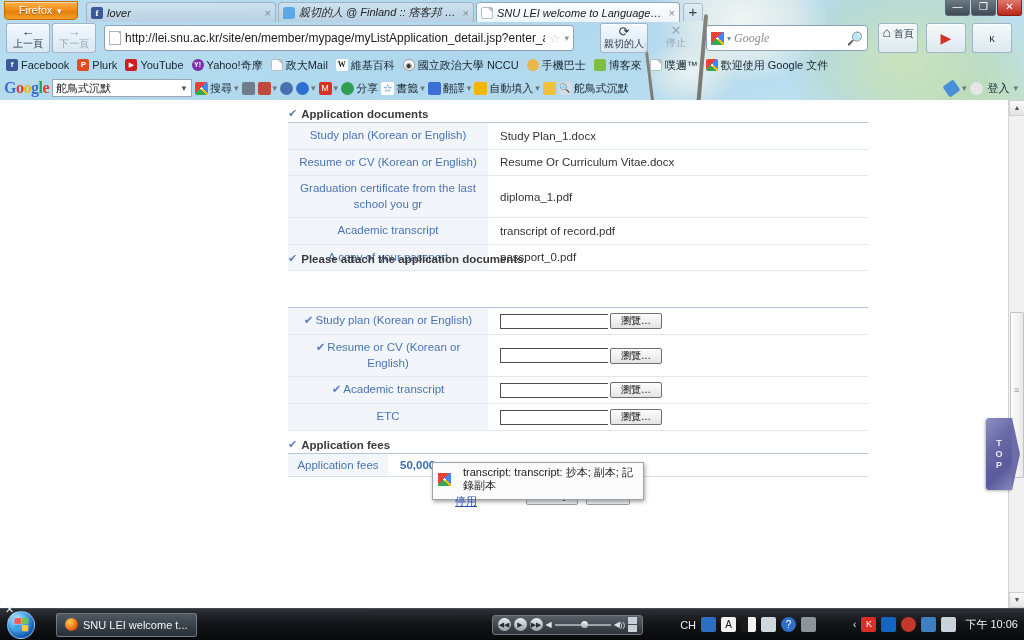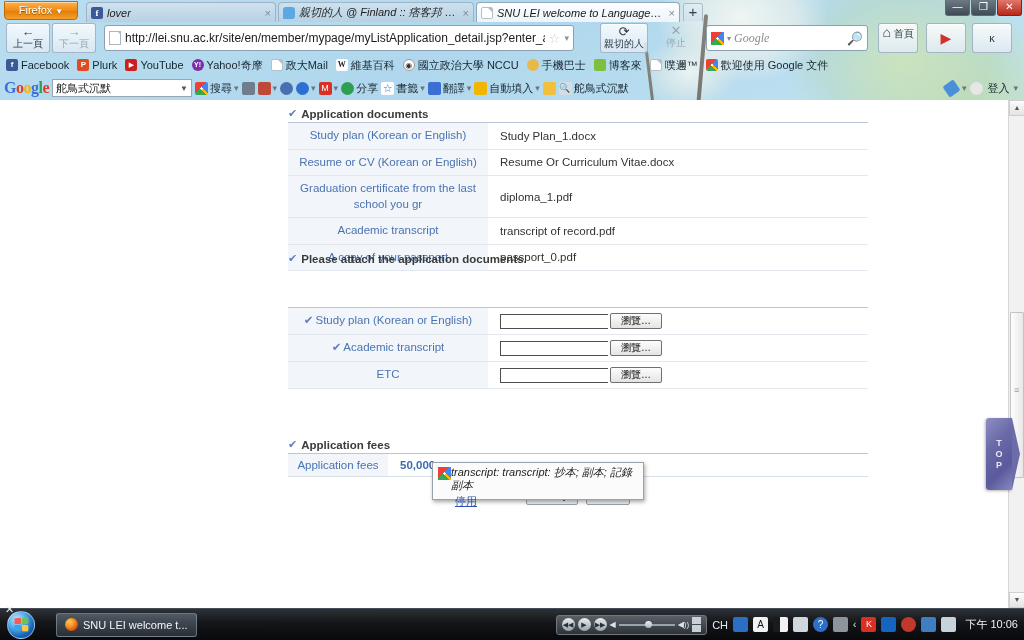--- a/index.html
+++ b/index.html
@@ -201,21 +201,21 @@
     font-size:11px; color:#333;
   }
 
   
   #gtooltip {
     position:absolute; left:432px; top:362px; width:212px; height:38px;
     background:#fbfbfb; border:1px solid #9aa3ab;
     box-shadow:1px 2px 4px rgba(0,0,0,0.35);
     padding:3px 5px; font-size:11px; color:#222; z-index:40;
   }
-  #gtooltip .row1 { display:flex; align-items:flex-start; gap:0;font-style:italic; }
+  #gtooltip .row1 { display:flex; align-items:center; gap:12px; }
   #gtooltip .ttext { line-height:13px; }
   #gtooltip .tlink { color:#2a4fb5; text-decoration:underline; display:block; margin-left:17px; margin-top:2px; }
 
   
   #topflag {
     position:absolute; left:986px; top:318px; width:26px; height:72px;
     background:linear-gradient(135deg,#8f8fc4 0%,#6a6aa8 35%,#5a5a9c 70%,#8888bf 100%);
     border-radius:3px 0 0 3px; z-index:35;
     display:flex; align-items:center; justify-content:center;
     box-shadow:-1px 1px 3px rgba(0,0,0,.3);
@@ -278,21 +278,21 @@
     display:flex; align-items:center; gap:3px; padding:2px 5px; height:20px;
     background:linear-gradient(180deg,#5a6068,#2e3338); border:1px solid #70777f; border-radius:3px;
   }
   #mediactl .mb { width:13px; height:13px; border-radius:50%;
     background:linear-gradient(180deg,#e9edf1,#9aa3ab); color:#2b3036; font-size:7px;
     text-align:center; line-height:13px; }
   #mediactl .slider { width:56px; height:2px; background:#9aa3ab; position:relative; }
   #mediactl .slider .knob { position:absolute; left:26px; top:-3px; width:7px; height:7px; border-radius:50%;
     background:linear-gradient(180deg,#f0f3f6,#a8b0b8); }
   .trayico { width:15px; height:15px; border-radius:2px; flex:none; }
-  .traytxt { color:#e6ecf1; font-size:11px; }
+  .traytxt { color:#e6ecf1; font-size:11px;margin-left:32px; }
   #clock { color:#eef2f6; font-size:11px; padding-left:4px; white-space:nowrap; }
 
   
   #deskicon { position:absolute; left:5px; top:603px; color:#e8eef4; font-size:11px; z-index:1; }
 </style>
 </head>
 <body>
 
 <div id="desktop">
   <div class="stem s1"></div>
@@ -521,20 +521,29 @@
         </table>
 
       <div style="position:absolute; left:288px; top:152px;" class="sect-title">
         <span class="chk">✔</span>
         <span>Please attach the application documents.</span>
       </div>
       <table class="dtable" style="position:absolute; left:288px; top:167px;margin-top:40px;">
         <tbody>
             <tr>
           <td class="lab"><span class="chk">✔</span><span>Study plan (Korean or English)</span></td>
+          <td class="val">
+            <div class="filerow">
+              <div class="fileinput"></div>
+              <div class="filebtn">瀏覽…</div>
+            </div>
+          </td>
+        </tr>
+        <tr>
+          <td class="lab"><span class="chk">✔</span><span>Resume or CV (Korean or English)</span></td>
           <td class="val">
             <div class="filerow">
               <div class="fileinput"></div>
               <div class="filebtn">瀏覽…</div>
             </div>
           </td>
         </tr>
         <tr>
           <td class="lab"><span class="chk">✔</span><span>Academic transcript</span></td>
           <td class="val">

